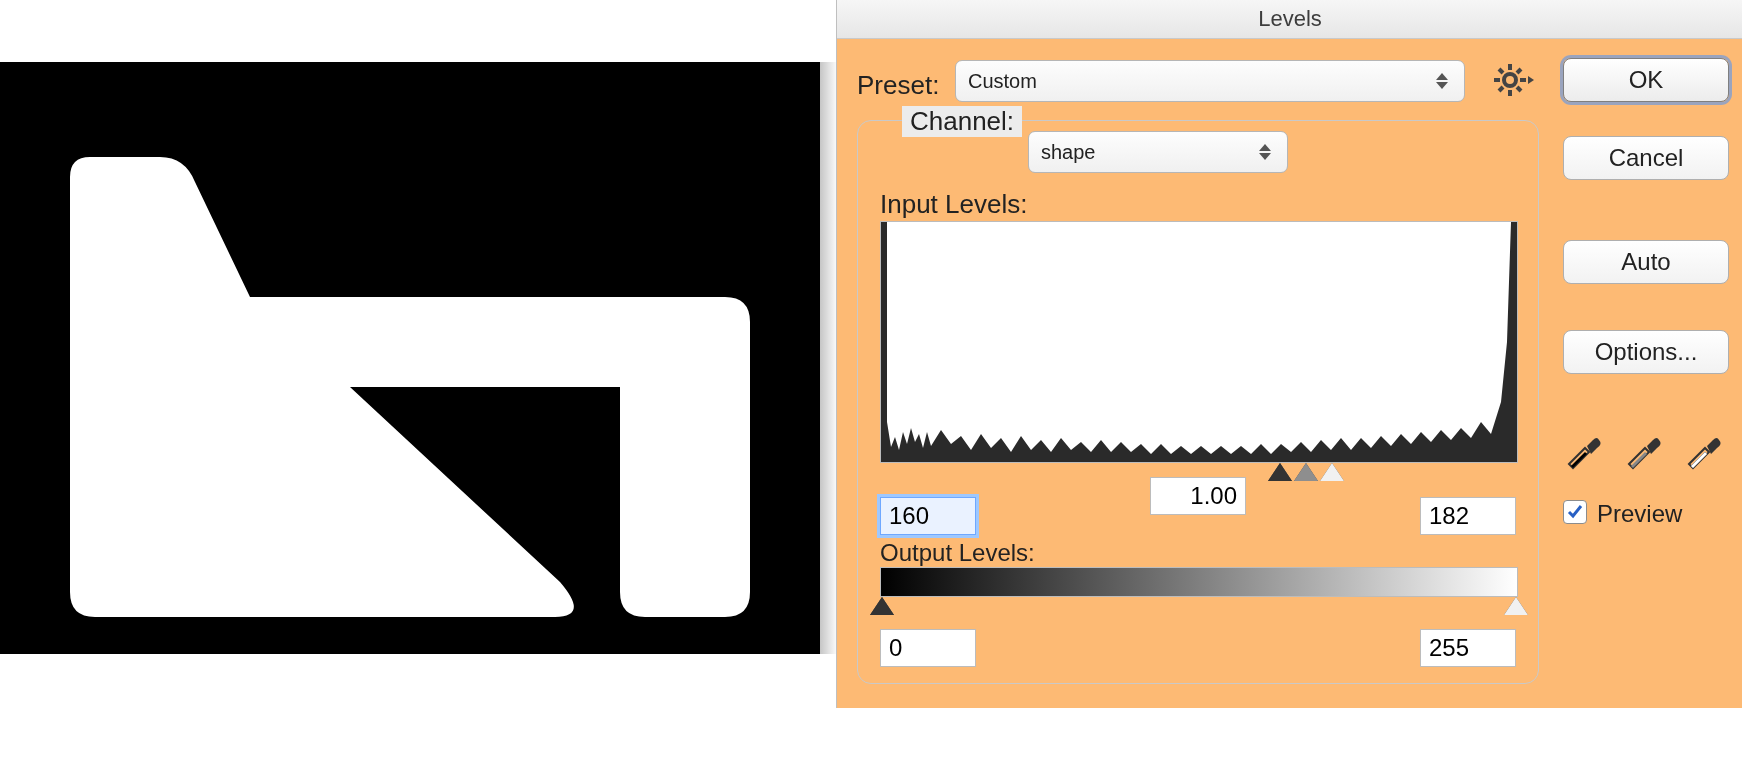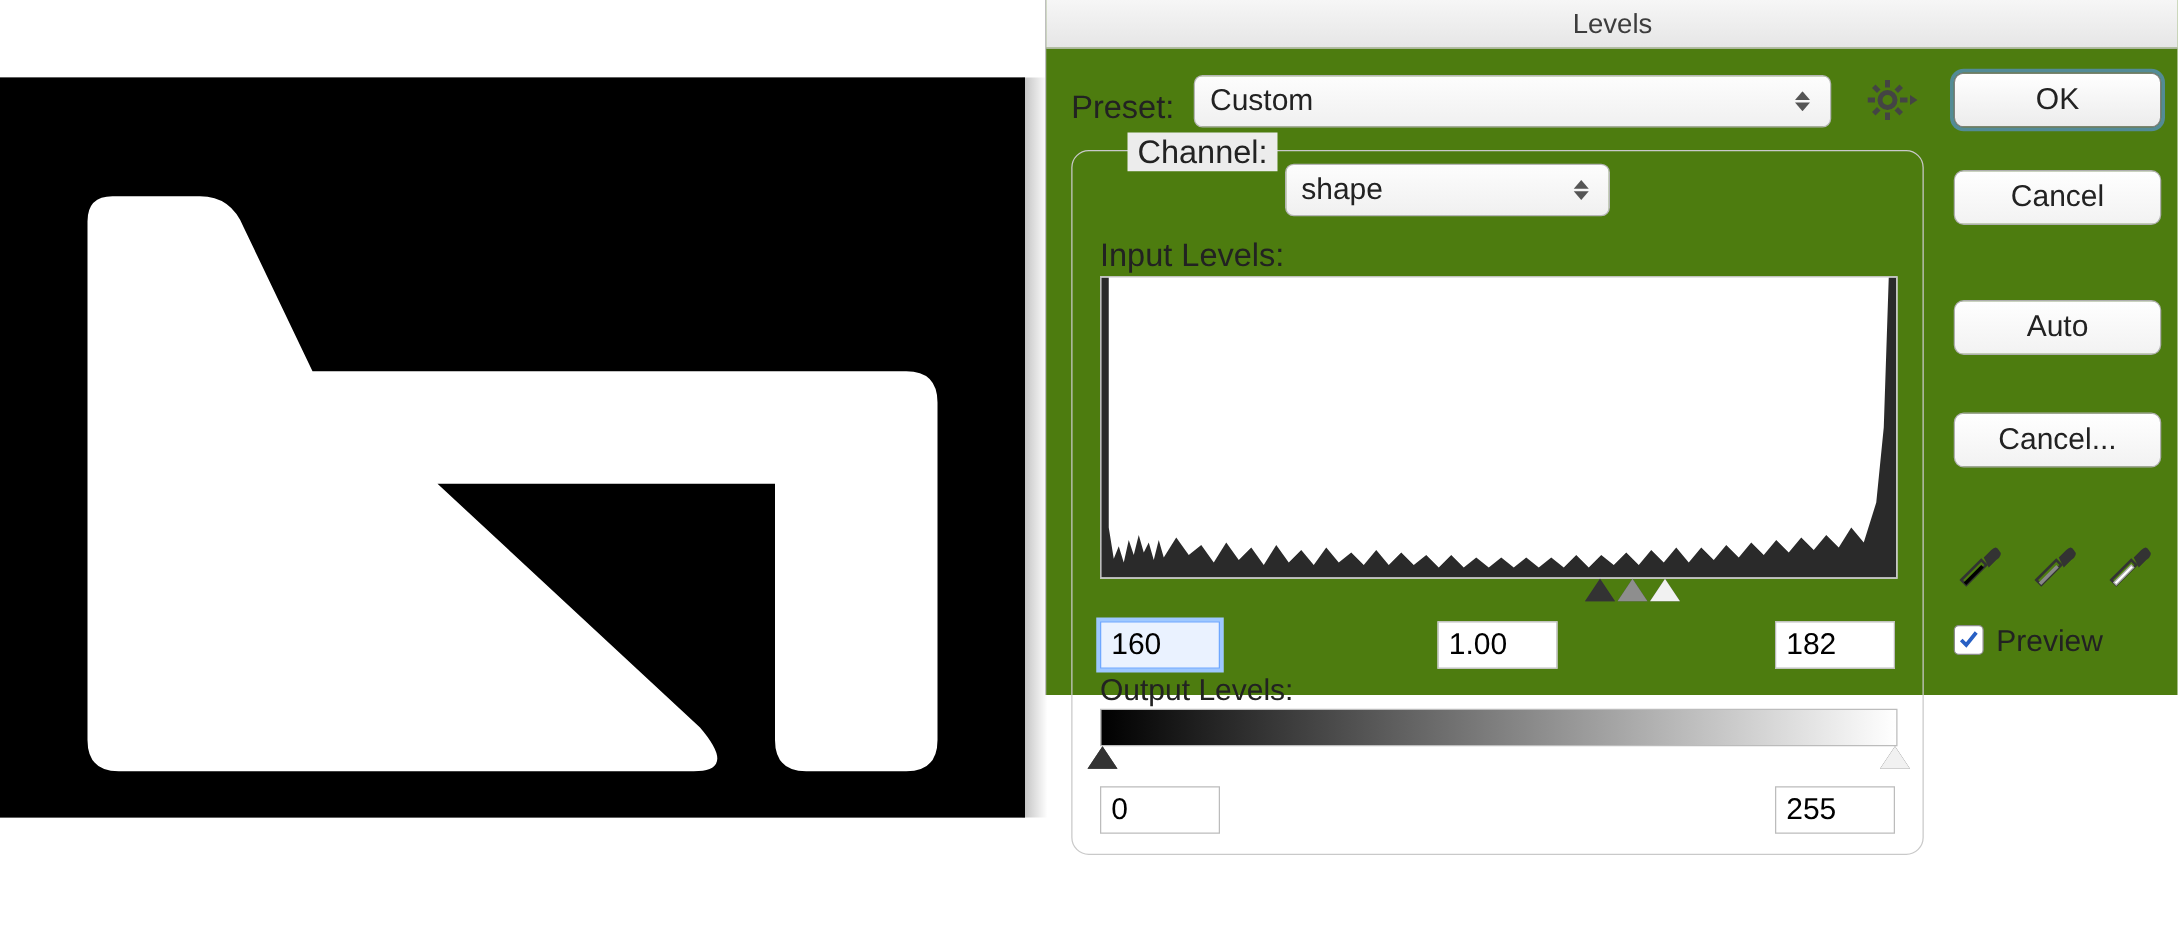--- a/index.html
+++ b/index.html
@@ -5,30 +5,30 @@
   html,body{margin:0;padding:0;width:1742px;height:760px;font-family:"Lucida Grande","Helvetica Neue",Arial,sans-serif;background:#fff;overflow:hidden}
   .screen{position:relative;width:1742px;height:760px}
 
   
   .preview{position:absolute;left:0;top:62px;width:820px;height:592px;background:#000}
   .preview svg{display:block}
   .preview-blur{position:absolute;left:818px;top:62px;width:20px;height:592px;
     background:linear-gradient(to right,rgba(0,0,0,.25),rgba(0,0,0,0))}
 
   
-  .dialog{position:absolute;left:836px;top:0;width:906px;height:556px;background:#4d7c0f;border-left:1px solid #bfbfbf}
+  .dialog{position:absolute;left:836px;top:0;width:906px;height:708px;background:#fdba74;border-left:1px solid #bfbfbf}
   .titlebar{position:absolute;top:0;left:0;right:0;height:38px;
     background:linear-gradient(#f6f6f6,#e6e6e6);border-bottom:1px solid #c9c9c9;
     text-align:center;font-size:22px;color:#3d3d3d;line-height:38px}
 
   
   .lbl{position:absolute;font-size:26px;color:#222}
   
   .sel{position:absolute;display:flex;align-items:center;justify-content:space-between;
-    height:42px;background:linear-gradient(#fdfdfd,#f0f0f0);border:1px solid #b6b6b6;border-radius:7px;padding:0 12px;font-size:24px;color:#222;box-sizing:border-box}
+    height:42px;background:linear-gradient(#fdfdfd,#f0f0f0);border:1px solid #b6b6b6;border-radius:7px;padding:0 12px;font-size:20px;color:#222;box-sizing:border-box}
   .sel .chev{width:20px;display:flex;flex-direction:column;align-items:center;line-height:0;color:#555}
   .sel .chev svg{display:block}
 
   
   .btn{position:absolute;left:726px;width:166px;height:44px;
     background:linear-gradient(#ffffff,#f2f2f2);border:1px solid #afafaf;border-radius:8px;
     font-size:24px;color:#222;text-align:center;line-height:42px;box-sizing:border-box}
   .btn.default{border:1px solid #7f7f7f;box-shadow:0 0 0 3px rgba(88,150,240,.6);background:linear-gradient(#ffffff,#ececec)}
 
   
@@ -127,21 +127,21 @@
             <line x1="23" y1="13" x2="27" y2="9"></line>
           </g>
           <path d="M34 16 L40 20 L34 24 Z"></path>
         </g>
       </svg>
     </div>
 
     <div class="btn default" style="top:58px">OK</div>
     <div class="btn" style="top:136px">Cancel</div>
     <div class="btn" style="top:240px">Auto</div>
-    <div class="btn" style="top:330px">Cancel...</div>
+    <div class="btn" style="top:330px">Options...</div>
 
     <div class="eyed" style="left:726px">
       <svg viewBox="0 0 40 40">
           <path d="M6 34 L22 18 L26 22 L10 38 Z" fill="none" stroke="#333" stroke-width="2"></path>
           <path d="M8 36 L22 22 L24 24 L10 38 Z" fill="#000"></path>
           <path d="M24 16 L30 10 Q34 6 36 10 Q40 14 34 18 L28 24 Z" fill="#333"></path>
         </svg>
     </div>
     <div class="eyed" style="left:786px">
       <svg viewBox="0 0 40 40">
@@ -198,21 +198,21 @@
             L560 208 L570 218 L580 206 L590 216 L600 200 L610 212 L620 180 L626 120 L630 0 L636 0
             L636 240 L0 240 Z"></path>
         </svg>
       </div>
 
       <div class="tri black" style="left:410px;top:342px"></div>
       <div class="tri gray" style="left:436px;top:342px"></div>
       <div class="tri white" style="left:462px;top:342px"></div>
 
       <input class="num focus" style="left: 22px; top: 376px;" value="160">
-      <input class="num" style="left: 292px; top: 376px;" value="1.00">
+      <input class="num" style="left: 292px; top: 356px; text-align: right;" value="1.00">
       <input class="num" style="left: 562px; top: 376px;" value="182">
 
       <div class="lbl" style="left:22px;top:418px;font-size:24px">Output Levels:</div>
       <div class="grad"></div>
       <div class="tri black" style="left:12px;top:476px"></div>
       <div class="tri white" style="left:646px;top:476px"></div>
 
       <input class="num" style="left: 22px; top: 508px;" value="0">
       <input class="num" style="left: 562px; top: 508px;" value="255">
     </div>

